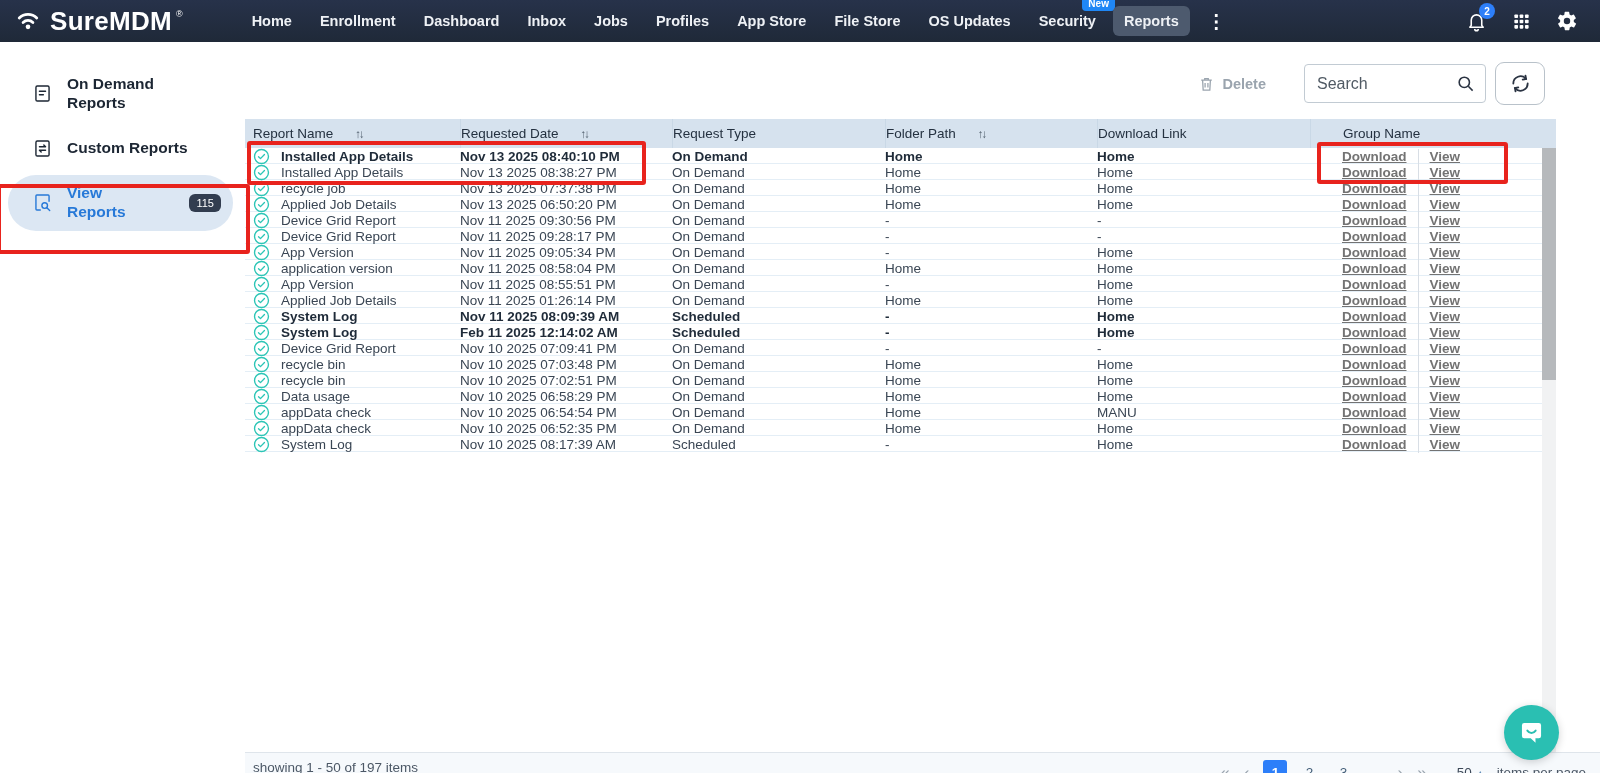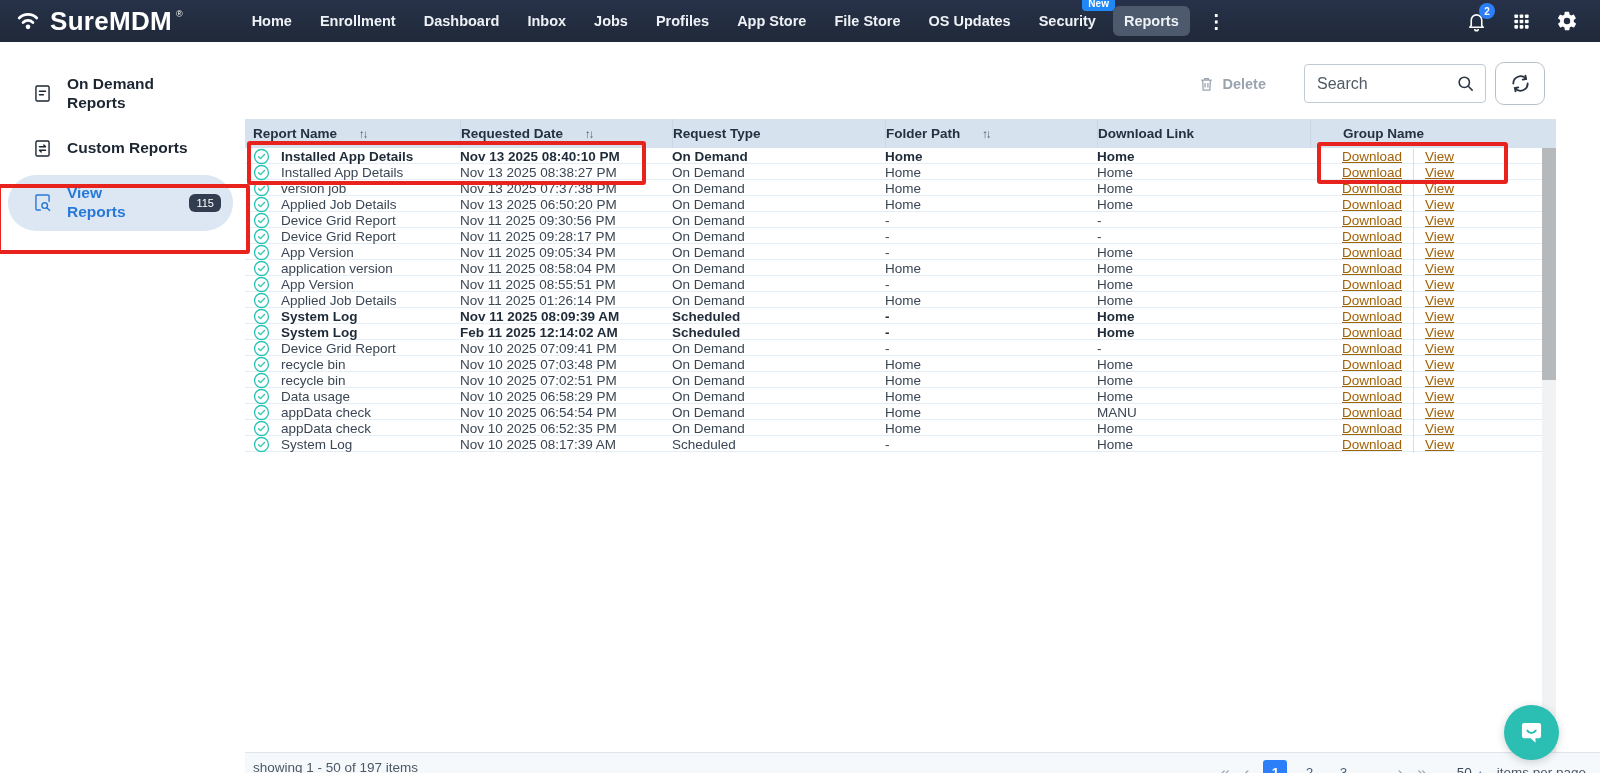--- a/index.html
+++ b/index.html
@@ -45,33 +45,33 @@
     color:#333; font-family:inherit; background:transparent; width:120px; }
   .search-box input::placeholder { color:#505a64; opacity:1; }
   .search-icon { margin-right:10px; display:flex; }
   .refresh-btn { width:50px; height:43px; border:1px solid #b9c2ca; border-radius:9px;
     background:#fff; display:flex; align-items:center; justify-content:center; cursor:pointer; }
 
   
   .table { position:absolute; left:245px; top:119px; width:1311px; }
   .thead { display:grid; grid-template-columns:215px 212px 213px 212px 213px 1fr;
     background:#d6e2ee; height:29px; align-items:center; }
-  .hcell { font-size:13.5px; font-weight:700; color:#243140; display:flex; align-items:center;
+  .hcell { font-size:13.5px; font-weight:400; color:#243140; display:flex; align-items:center;
     height:100%; border-left:1px solid #c9d8e6; }
   .hcell:first-child { border-left:none; padding-left:8px; }
   .hcell:last-child { padding-left:32px; }
   .sort { margin-left:22px; font-size:11.5px; color:#4c5a68; letter-spacing:-2px;
     cursor:pointer; padding-right:4px; }
   .trow { display:grid; grid-template-columns:215px 212px 213px 212px 213px 1fr; height:16px;
     align-items:center; border-bottom:1px solid #e4eef6; font-size:13.5px; color:#3a4654; width:1297px; }
   .trow.bold { font-weight:700; color:#1f2b39; }
   .name-cell { display:flex; align-items:center; gap:11px; padding-left:8px; }
   .check { display:flex; }
   .link-cell { padding-left:32px; display:flex; align-items:center; }
-  .link { color:#a16207; text-decoration:underline; cursor:pointer; font-weight:400; }
+  .link { color:#737373; text-decoration:underline; cursor:pointer; font-weight:700; }
   .vsep { width:1px; height:16px; background:#d8dee5; margin:0 11px; }
 
   
   .table-footer { position:absolute; left:245px; top:752px; width:1355px; height:46px;
     background:#f6f9fc; border-top:1px solid #dfe5eb; display:flex; align-items:flex-start;
     justify-content:space-between; padding:7px 14px 0 8px; font-size:13.5px; color:#4c5866; }
   .pagination { display:flex; align-items:center; gap:14px; }
   .pages { display:flex; gap:10px; }
   .page { min-width:24px; height:24px; display:flex; align-items:center; justify-content:center;
     font-size:13.5px; color:#45607a; cursor:pointer; border-radius:3px; }
@@ -288,21 +288,21 @@
         </div>
       </div>
       <div class="trow">
         <div class="tcell name-cell">
           <span class="check">
             <svg width="17" height="17" viewBox="0 0 20 20">
               <circle cx="10" cy="10" r="8.2" fill="none" stroke="#2cc5b6" stroke-width="1.6"></circle>
               <path d="M6.5 10.2l2.3 2.3 4.7-4.8" fill="none" stroke="#2cc5b6" stroke-width="1.6" stroke-linecap="round" stroke-linejoin="round"></path>
             </svg>
           </span>
-          <span>version job</span>
+          <span>recycle job</span>
         </div>
         <div class="tcell">Nov 13 2025 07:37:38 PM</div>
         <div class="tcell">On Demand</div>
         <div class="tcell">Home</div>
         <div class="tcell">Home</div>
         <div class="tcell link-cell">
           <a class="link">Download</a>
           <span class="vsep"></span>
           <a class="link">View</a>
         </div>

